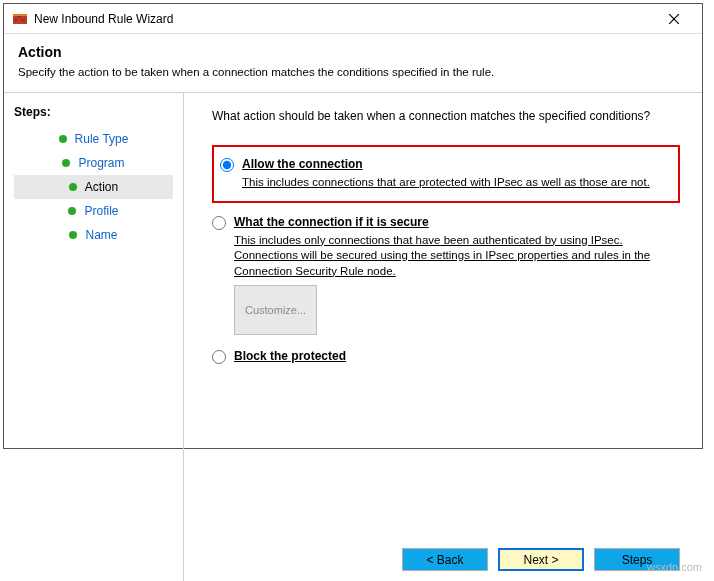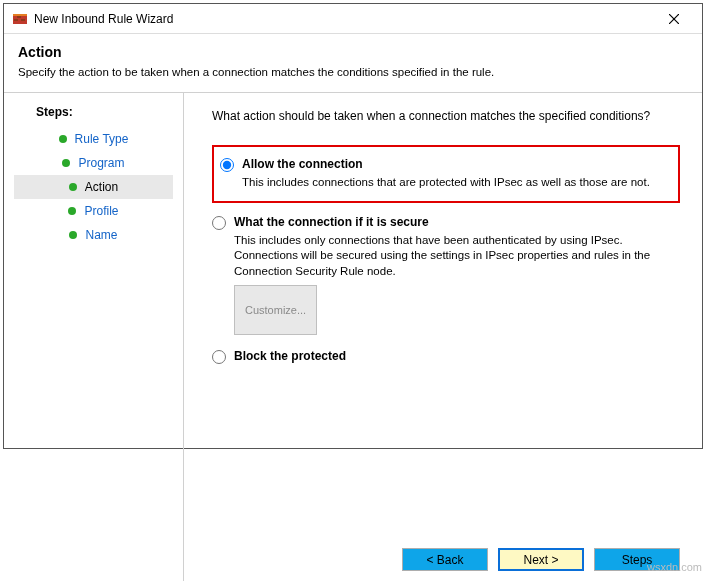--- a/index.html
+++ b/index.html
@@ -7,30 +7,30 @@
 .window { width: 700px; height: 446px; border: 1px solid #555; background: #fff; position: absolute; left: 3px; top: 3px; }
 .titlebar { height: 30px; display: flex; align-items: center; padding: 0 8px; border-bottom: 1px solid #ddd; }
 .titlebar .icon { width: 16px; height: 16px; margin-right: 6px; }
 .titlebar .title { flex: 1; font-size: 12px; color: #000; }
 .titlebar .close { width: 40px; height: 28px; display: flex; align-items: center; justify-content: center; font-size: 14px; color: #000; }
 .header { padding: 10px 14px 14px 14px; border-bottom: 1px solid #d0d0d0; }
 .header h1 { font-size: 14px; font-weight: bold; color: #000; margin-bottom: 6px; }
 .header p { font-size: 11.5px; color: #000; }
 .body { display: flex; height: 490px; }
 .sidebar { width: 180px; border-right: 1px solid #d0d0d0; padding: 12px 10px; }
-.sidebar-title { font-size: 12px; font-weight: bold; margin-bottom: 8px; margin-left: 22px; }
+.sidebar-title { font-size: 12px; font-weight: bold; margin-bottom: 8px; }
 .step { display: flex; align-items: center; padding: 5px 4px; cursor: default; justify-content: center; }
 .step.active { background: #e8e8e8; }
 .step .bullet { width: 8px; height: 8px; border-radius: 50%; background: #2aa82a; margin-right: 8px; flex-shrink: 0; }
 .step .label { font-size: 12px; color: #1464c8; }
 .step.active .label { color: #000; }
 .main { flex: 1; display: flex; flex-direction: column; padding: 16px 22px 12px 28px; }
 .prompt { font-size: 12px; color: #000; margin-bottom: 22px; }
 .highlight-box { border: 2px solid #e00000; padding: 10px 10px 10px 6px; margin-bottom: 12px; }
-.option { display: flex; margin-bottom: 14px; }
+.option { display: flex; margin-bottom: 14px; text-decoration: underline; }
 .option .radio-col { width: 22px; flex-shrink: 0; padding-top: 0px; }
 .option input[type=radio] { width: 14px; height: 14px; margin-top: 1px; }
 .option .opt-body { flex: 1; }
 .option .opt-title { font-size: 12px; font-weight: bold; color: #000; margin-bottom: 4px; }
 .option .opt-desc { font-size: 11.5px; color: #000; line-height: 1.35; }
 .customize-btn { margin-top: 6px; padding: 18px 10px; font-size: 11px; color: #8a8a8a; background: #e8e8e8; border: 1px solid #bfbfbf; }
 .footer { margin-top: auto; display: flex; justify-content: flex-end; gap: 10px; padding-top: 8px; }
 .footer button { width: 86px; height: 23px; font-size: 12px; background: #0ea5e9; border: 1px solid #adadad; cursor: default; }
 .footer .next { border: 2px solid #0a6fd8; background: #fef9c3; }
 .watermark { position: absolute; right: 12px; bottom: 8px; font-size: 11px; color: #bbb; font-family: Arial, sans-serif; }

